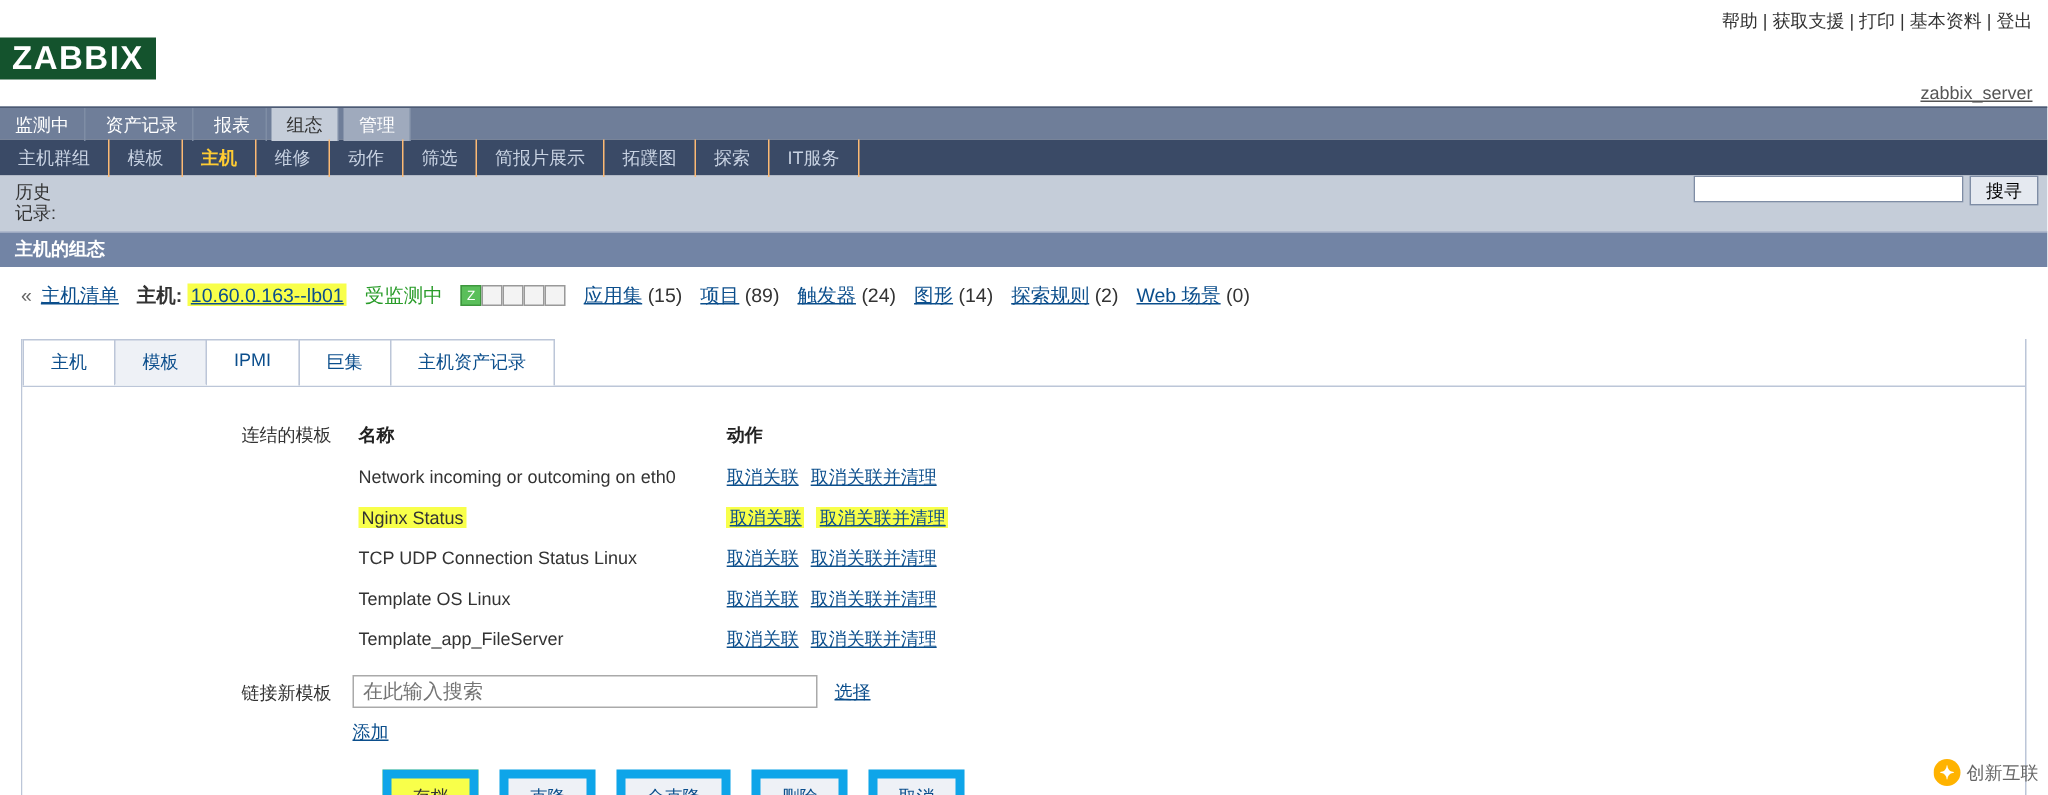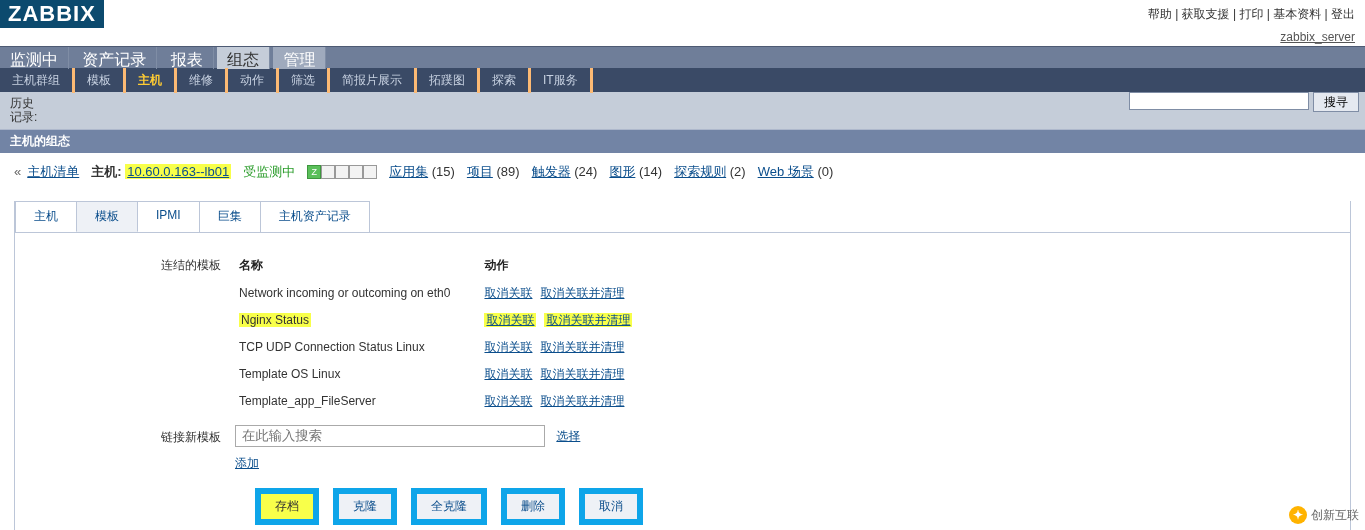--- a/index.html
+++ b/index.html
@@ -1,31 +1,31 @@
 <!DOCTYPE html>
 <html><head>
 <meta charset="utf-8">
 <style>
   * { box-sizing: border-box; margin: 0; padding: 0; }
   body { font-family: Arial, "Microsoft YaHei", sans-serif; font-size: 12px; color: #333; background: #fff; width: 1365px; }
   a { color: #0b4e8c; text-decoration: underline; cursor: pointer; }
 
   
-  .logo { background: #0c4a6e; color: #fff; font-size: 22px; font-weight: bold; padding: 0 8px; display: inline-block; letter-spacing: 1px; height: 28px; line-height: 28px; }
+  .logo { background: #14532d; color: #fff; font-size: 22px; font-weight: bold; padding: 0 8px; display: inline-block; letter-spacing: 1px; height: 28px; line-height: 28px; margin-top: 25px; }
   .top-right { float: right; padding: 6px 10px 0 0; font-size: 12px; }
   .top-right span, .top-right a { color: #333; text-decoration: none; }
   .server-label { float: right; clear: right; padding: 2px 10px 2px 0; color: #555; font-size: 12px; text-decoration: underline; }
 
   .menu1 { background: #6f7e99; height: 22px; border-top: 1px solid #4d5a73; }
-  .menu1 .tab { display: inline-block; padding: 3px 10px; color: #fff; font-size: 16px; border-right: 1px solid #7f8da5; cursor: pointer; height: 22px; }
+  .menu1 .tab { display: inline-block; padding: 3px 10px; color: #fff; font-size: 12px; border-right: 1px solid #7f8da5; cursor: pointer; height: 22px; }
   .menu1 .tab.h { background: #9faabd; color: #fff; }
   .menu1 .tab.sel { background: #c5cdd9; color: #333; }
 
   .menu2 { background: #3a4a66; height: 24px; display: flex; align-items: center; }
-  .menu2 .tab { display: inline-block; padding: 4px 12px; color: #c8d2e2; font-size: 12px; cursor: pointer; border-right: 3px solid #fdba74; }
+  .menu2 .tab { display: inline-block; padding: 4px 12px; color: #c8d2e2; font-size: 12px; cursor: pointer; border-right: 1px solid #fdba74; }
   .menu2 .tab.sel { color: #ffcc33; font-weight: bold; }
   .menu2 .search-wrap { margin-left: auto; padding-right: 6px; display: flex; gap: 4px; margin-top: 44px; }
   .menu2 input { height: 18px; width: 180px; font-size: 12px; padding: 0 4px; border: 1px solid #7f8da5; }
   .menu2 button { height: 20px; font-size: 12px; padding: 0 10px; background: #e5e9f0; border: 1px solid #7f8da5; cursor: pointer; }
 
   .history { background: #c5cdd9; padding: 4px 10px; font-size: 12px; display: flex; align-items: flex-start; gap: 18px; border-bottom: 1px solid #aeb8cc; }
   .history .label { color: #333; width: 30px; line-height: 1.2; }
   .history .crumbs a { text-decoration: underline; }
   .history .sep { margin: 0 6px; color: #666; }
 

